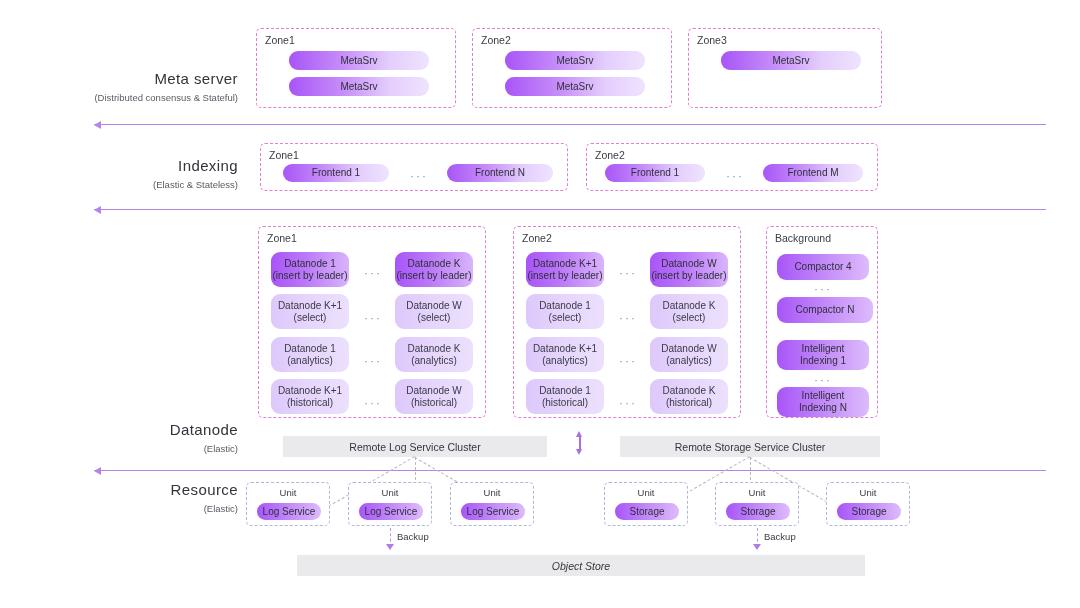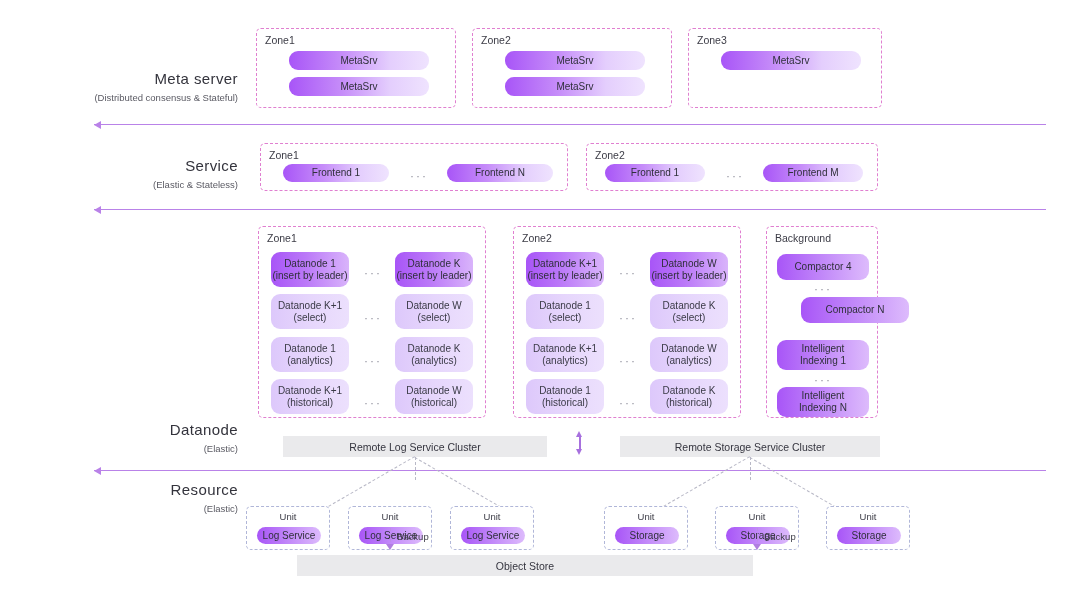--- a/index.html
+++ b/index.html
@@ -31,21 +31,21 @@
     border-right: 7px solid #b982e8;
   }
 
   
   .zone {
     position: absolute;
     border: 1px dashed #e07fd0;
     border-radius: 5px;
     background: #fff;
   }
-  .zone.blue { border-color: #b0b6d8; margin-top: 24px; }
+  .zone.blue { border-color: #b0b6d8; }
   .zone-title {
     position: absolute; left: 8px; top: 5px;
     font-size: 10.5px; color: #3c3c46; white-space: nowrap;
   }
 
   
   .chip {
     position: absolute;
     border-radius: 9px;
     display: flex; align-items: center; justify-content: center;
@@ -112,21 +112,21 @@
 <body>
 
 <div id="canvas">
 
   <div class="row-label" style="left:0; top:70px; width:238px;">
     <div class="main">Meta server</div>
     <div class="sub">(Distributed consensus &amp; Stateful)</div>
   </div>
 
   <div class="row-label" style="left:0; top:157px; width:238px;">
-    <div class="main">Service</div>
+    <div class="main">Indexing</div>
     <div class="sub">(Elastic &amp; Stateless)</div>
   </div>
 
   <div class="row-label" style="left:0; top:421px; width:238px;">
     <div class="main">Datanode</div>
     <div class="sub">(Elastic)</div>
   </div>
 
   <div class="row-label" style="left:0; top:481px; width:238px;">
     <div class="main">Resource</div>
@@ -254,21 +254,21 @@
       <span>Datanode K</span>
       <span>(historical)</span>
     </div>
   </div>
 
   <div class="zone" style="left:766px; top:226px; width:112px; height:192px;">
     <div class="zone-title">Background</div>
 
     <div class="chip smallgrad" style="left:10px; top:27px; width:92px; height:26px;">Compactor 4</div>
     <div class="dots" style="left:10px; top:56px; width:92px;">···</div>
-    <div class="chip smallgrad" style="left:10px; top:70px; width:108px; height:26px;margin-left:24px;">Compactor N</div>
+    <div class="chip smallgrad" style="left:10px; top:70px; width:96px; height:26px;">Compactor N</div>
 
     <div class="chip smallgrad" style="left:10px; top:113px; width:92px; height:30px; flex-direction:column;">
       <span>Intelligent</span>
       <span>Indexing 1</span>
     </div>
     <div class="dots" style="left:10px; top:147px; width:92px;">···</div>
     <div class="chip smallgrad" style="left:10px; top:160px; width:92px; height:30px; flex-direction:column;">
       <span>Intelligent</span>
       <span>Indexing N</span>
     </div>
@@ -323,15 +323,15 @@
   </div>
 
   <div class="backup-line" style="left:390px; top:528px; height:19px;"></div>
   <div class="backup-head" style="left:386px; top:544px;"></div>
   <div class="backup-text" style="left:397px; top:531px;">Backup</div>
 
   <div class="backup-line" style="left:757px; top:528px; height:19px;"></div>
   <div class="backup-head" style="left:753px; top:544px;"></div>
   <div class="backup-text" style="left:764px; top:531px;">Backup</div>
 
-  <div class="bar" style="left:297px; top:555px; width:456px; height:21px;">Object  Store</div>
+  <div class="bar" style="left:297px; top:555px; width:568px; height:21px;font-style:italic;">Object  Store</div>
 
 </div>
 
 </body></html>

